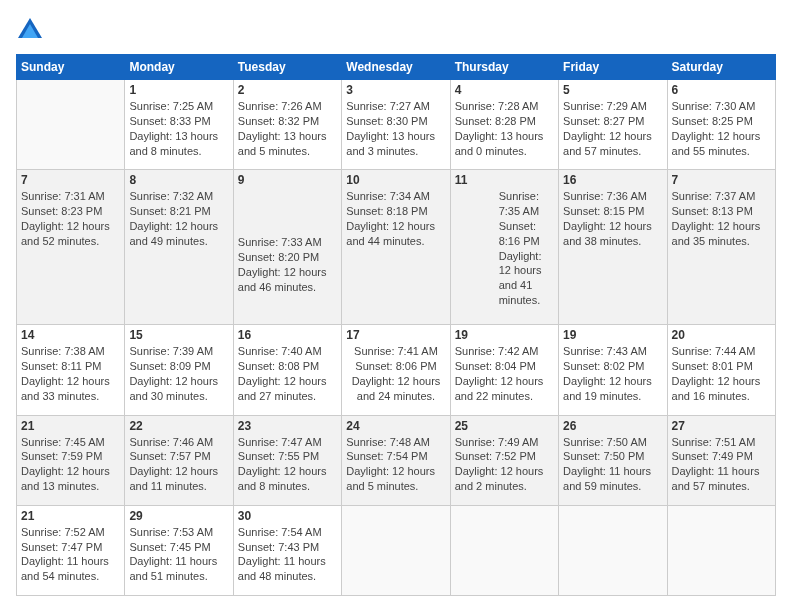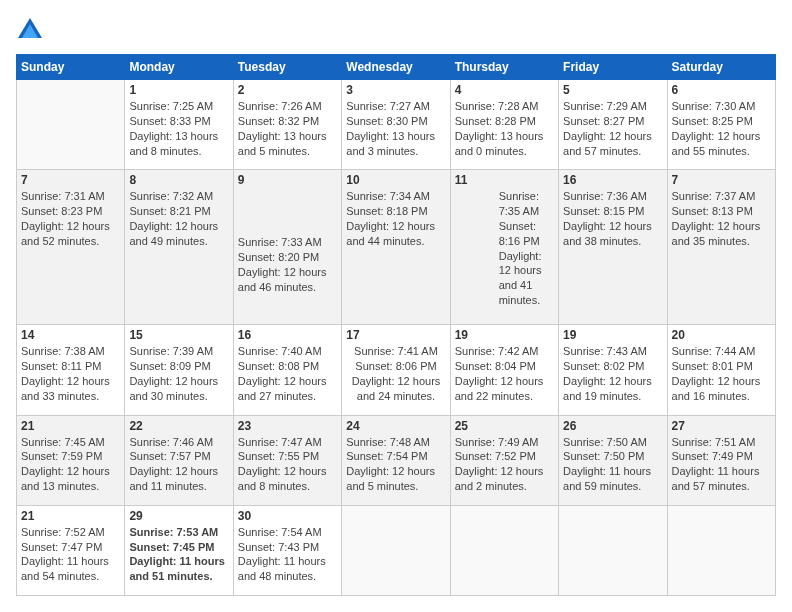--- a/index.html
+++ b/index.html
@@ -328,21 +328,21 @@
         <tr>
           <td>
             <div class="day-number">21</div>
             <div class="day-info" style="white-space: pre-line;">Sunrise: 7:52 AM
 Sunset: 7:47 PM
 Daylight: 11 hours
 and 54 minutes.</div>
           </td>
           <td>
             <div class="day-number">29</div>
-            <div class="day-info" style="white-space: pre-line; font-weight: bold;">Sunrise: 7:53 AM
+            <div class="day-info" style="white-space: pre-line;">Sunrise: 7:53 AM
 Sunset: 7:45 PM
 Daylight: 11 hours
 and 51 minutes.</div>
           </td>
           <td>
             <div class="day-number">30</div>
             <div class="day-info" style="white-space: pre-line;">Sunrise: 7:54 AM
 Sunset: 7:43 PM
 Daylight: 11 hours
 and 48 minutes.</div>

